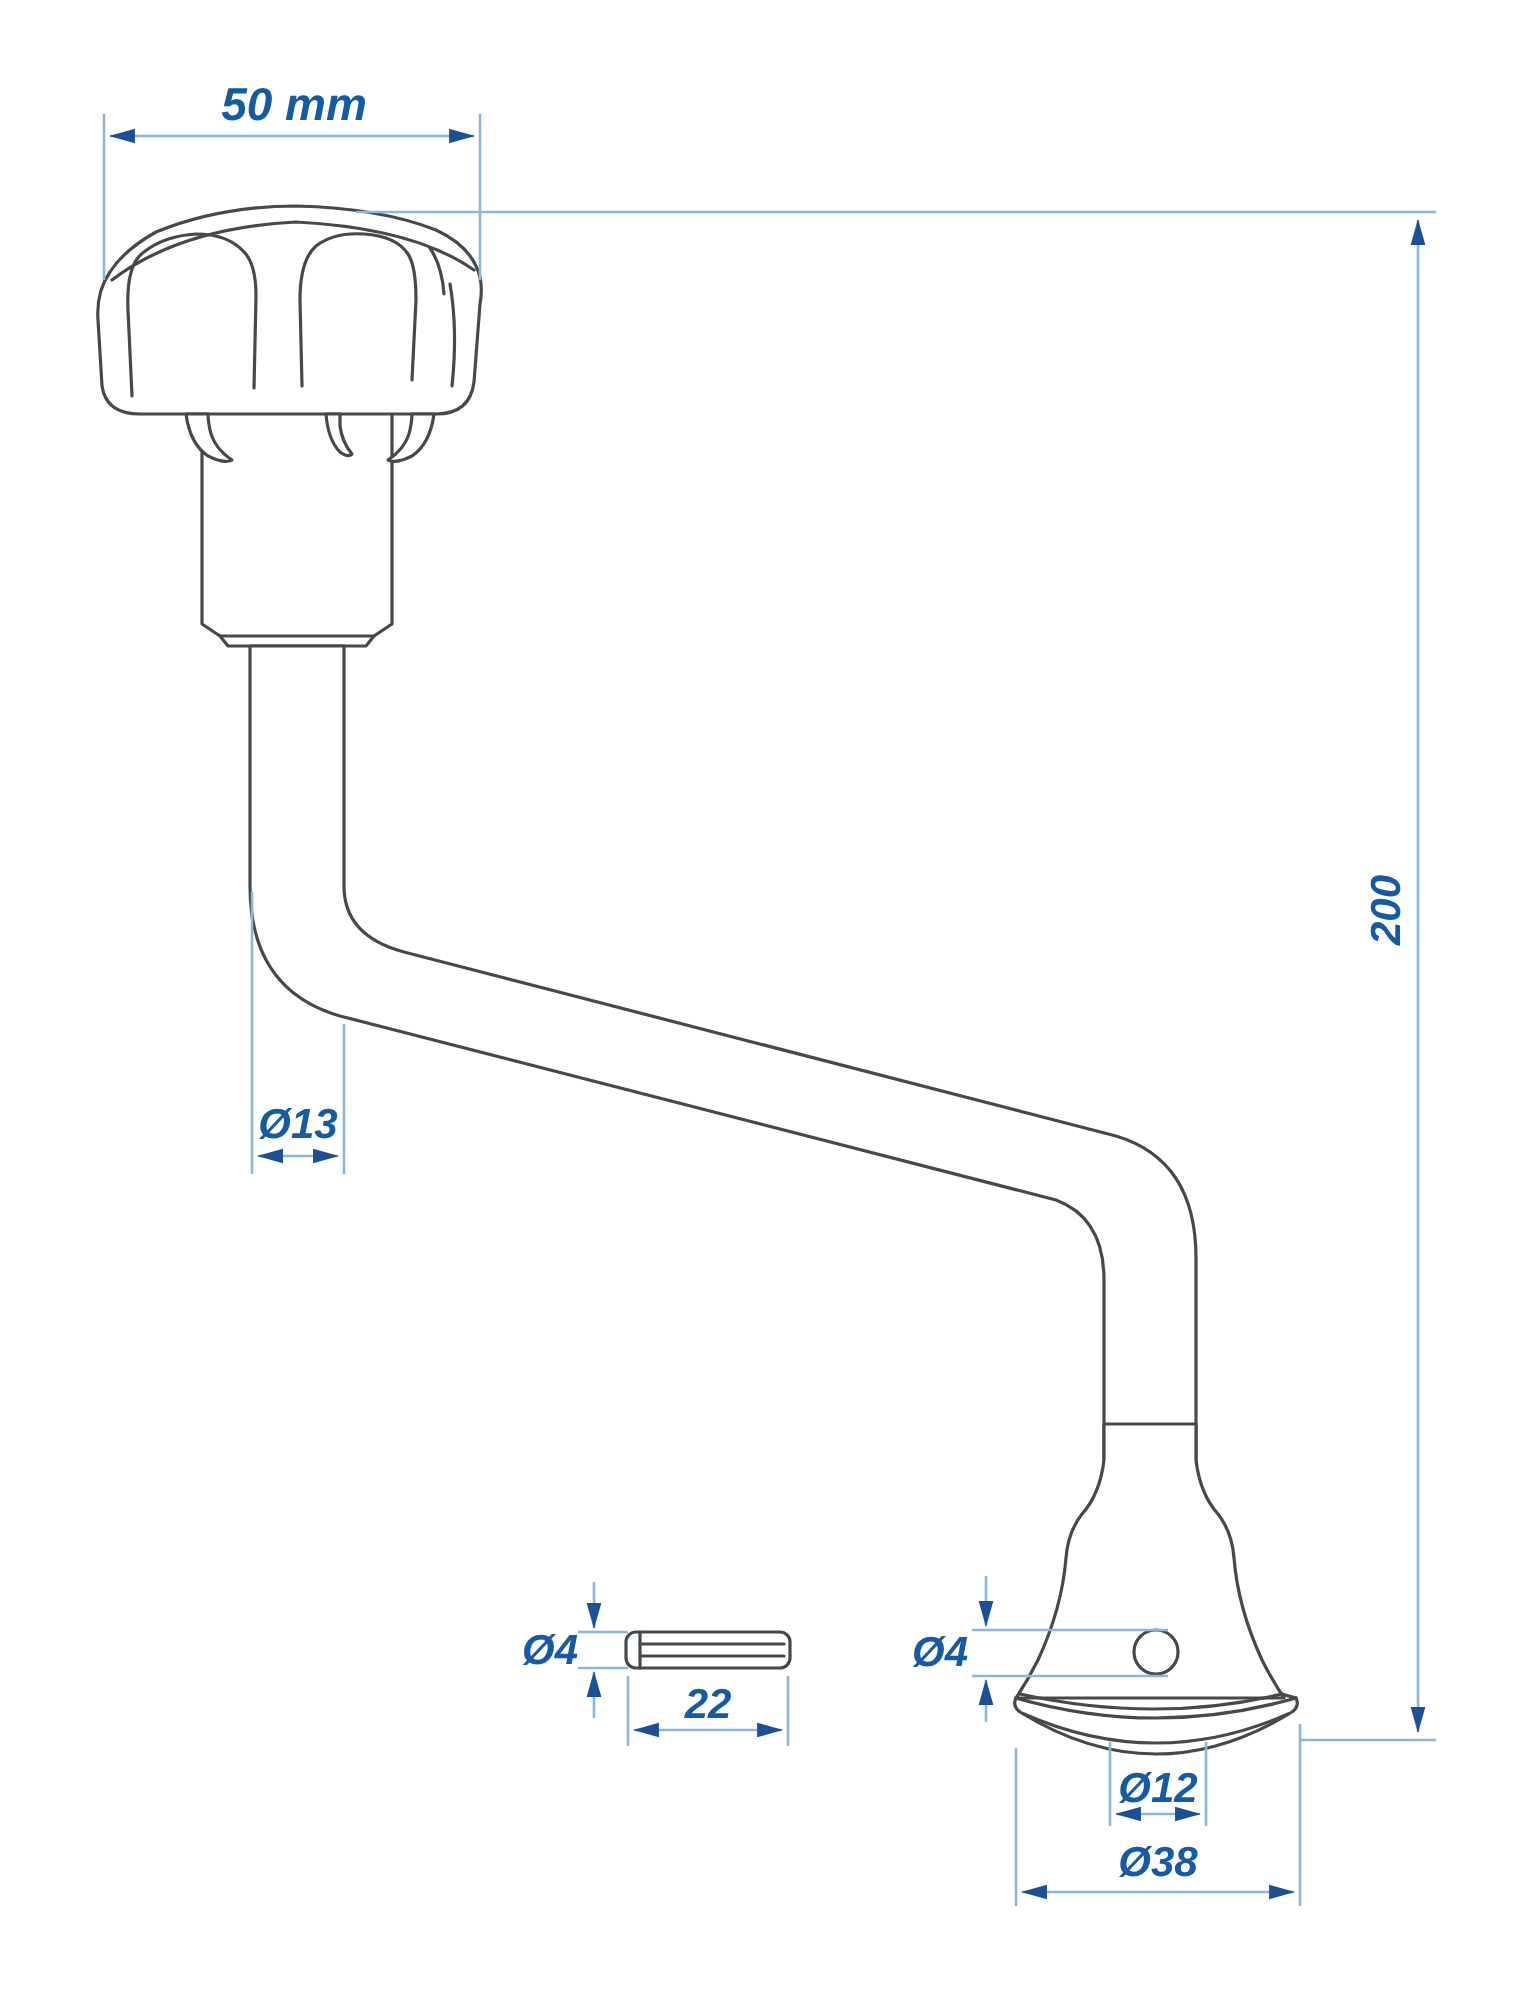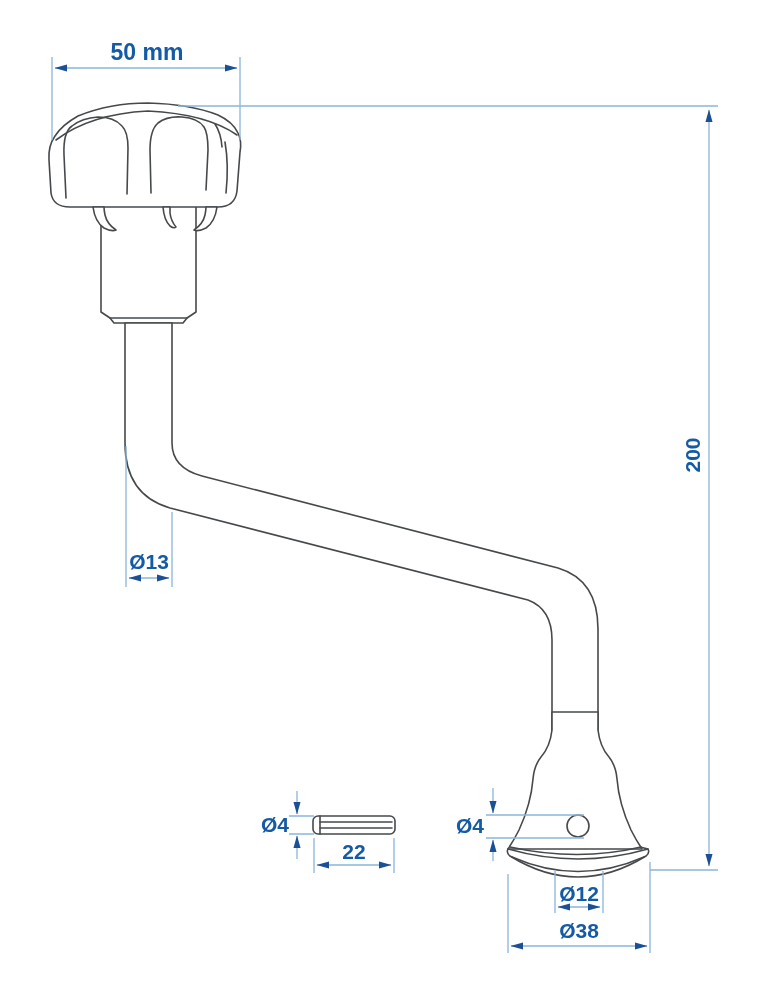--- a/index.html
+++ b/index.html
@@ -1,18 +1,18 @@
 <!DOCTYPE html>
 <html><head>
 <meta charset="utf-8">
 <style>
   html,body{margin:0;padding:0;background:#fff;}
   .page{
     width:765px;height:1000px;position:relative;background:#ffffff;
-    font-family:"Liberation Sans",sans-serif;overflow:hidden;
+    font-family:"Liberation Sans",sans-serif;overflow:hidden;font-style:italic;
   }
   svg{display:block;}
   .part{stroke:#46494c;stroke-width:1.6;fill:none;stroke-linecap:round;stroke-linejoin:round;}
   .part-fill{stroke:#46494c;stroke-width:1.6;fill:#ffffff;stroke-linecap:round;stroke-linejoin:round;}
   .dim-line{stroke:#8ab6da;stroke-width:1.3;fill:none;}
   .dim-text{
     fill:#155aa5;font-family:"Liberation Sans",sans-serif;
     font-weight:bold;font-size:21px;
   }
   .dim-text-lg{font-size:23px;}

